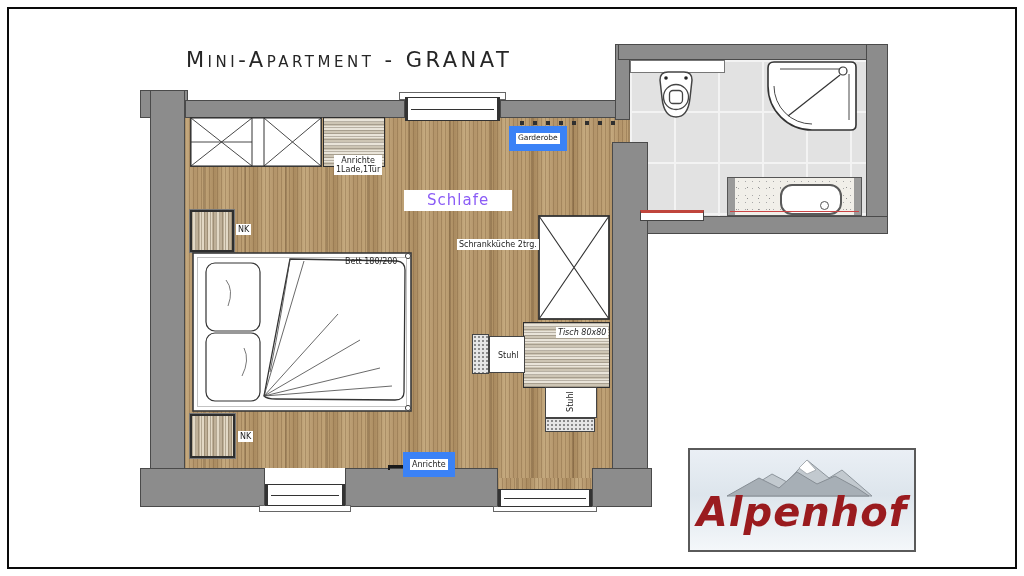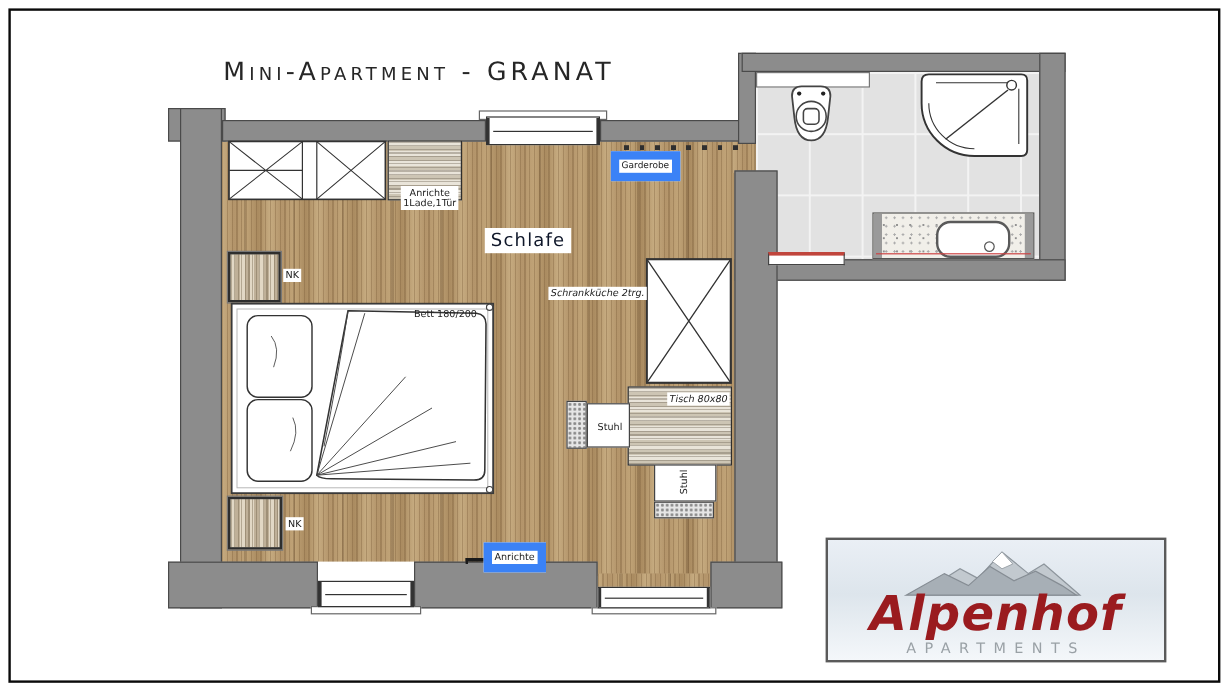--- a/index.html
+++ b/index.html
@@ -56,25 +56,25 @@
   .basin{position:absolute;left:52px;top:6px;width:58px;height:27px;background:#fff;
          border:2.5px solid #5a5a5a;border-radius:12px;}
   .drain{position:absolute;left:38px;top:15px;width:7px;height:7px;border:1.5px solid #555;border-radius:50%;background:#fff;}
   .radiator{position:absolute;z-index:4;background:#fff;border:1px solid #444;
             border-top:3px solid #c0453c;box-sizing:border-box;}
 
   
   .lbl{position:absolute;z-index:6;background:#fff;color:#222;font-size:8px;line-height:1.15;
        padding:1px 2px;white-space:nowrap;}
   .lbl.boxed{border:7px solid #3b82f6;}
-  .lbl.big{font-size:15px;letter-spacing:1px;color:#0f172a;padding:2px 5px;}
+  .lbl.big{font-size:15px;letter-spacing:1px;color:#8b5cf6;padding:2px 23px;}
   .lbl.rot{transform:rotate(-90deg);transform-origin:center;background:transparent;}
 
   
-  .logo-box{position:absolute;left:688px;top:448px;width:284px;height:104px;z-index:6;
+  .logo-box{position:absolute;left:688px;top:448px;width:228px;height:104px;z-index:6;
             border:2px solid #5a5a5a;box-sizing:border-box;text-align:center;
             background:linear-gradient(180deg,#eaeff5 0%,#dde5ec 45%,#f4f7fa 100%);}
   .logo-mtn{display:block;margin:4px auto -6px auto;}
   .logo-name{font-size:40px;font-weight:bold;font-style:italic;line-height:1;letter-spacing:1px;}
   .logo-sub{font-size:12px;letter-spacing:7px;margin-top:1px;}
 </style>
 </head>
 <body>
 
 <div id="stage">
@@ -189,28 +189,27 @@
 
   <div class="lbl big" style="left:404px;top:190px;">Schlafe</div>
   <div class="lbl boxed" style="left:509px;top:126px;font-size:7.5px;">Garderobe</div>
   <div class="lbl" style="left:334px;top:155px;text-align:center;">
     <span>Anrichte</span><br>
     <span>1Lade,1Tür</span>
   </div>
   <div class="lbl" style="left:236px;top:224px;">NK</div>
   <div class="lbl" style="left:238px;top:431px;">NK</div>
   <div class="lbl" style="left:343px;top:256px;background:transparent;">Bett 180/200</div>
-  <div class="lbl" style="left:457px;top:239px;font-style:italic;">Schrankküche 2trg.</div>
+  <div class="lbl" style="left:457px;top:239px;">Schrankküche 2trg.</div>
   <div class="lbl" style="left:556px;top:327px;font-style:italic;">Tisch 80x80</div>
   <div class="lbl" style="left:496px;top:350px;">Stuhl</div>
   <div class="lbl rot" style="left:558px;top:396px;">Stuhl</div>
   <div class="lbl boxed" style="left:403px;top:452px;">Anrichte</div>
 
   <div class="logo-box">
     <svg class="logo-mtn" width="170" height="44" viewBox="0 0 170 44">
       <path d="M20,42 L55,20 L70,28 L90,6 L112,24 L125,16 L155,42 Z" fill="#c2c9cf" stroke="#8d959c" stroke-width="1"></path>
       <path d="M10,42 L42,24 L62,34 L80,18 L100,30 L118,22 L140,34 L152,42 Z" fill="#a7afb6" stroke="#868d94" stroke-width="1"></path>
       <path d="M90,6 L99,16 L90,20 L82,14 Z" fill="#ffffff" stroke="#9aa1a7" stroke-width="0.8"></path>
     </svg>
     <div class="logo-name" style="color:#9a1b1f;">Alpenhof</div>
-    <div class="logo-sub" style="color:#9aa1a6;">APARTMENTS</div>
   </div>
 </div>
 
 </body></html>

